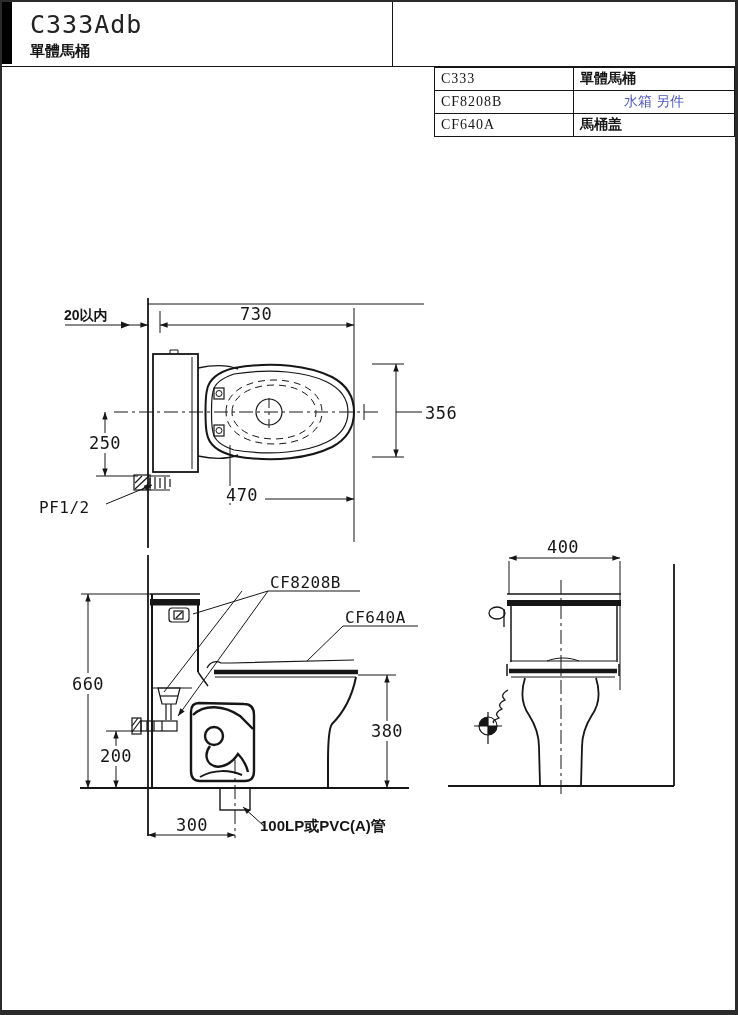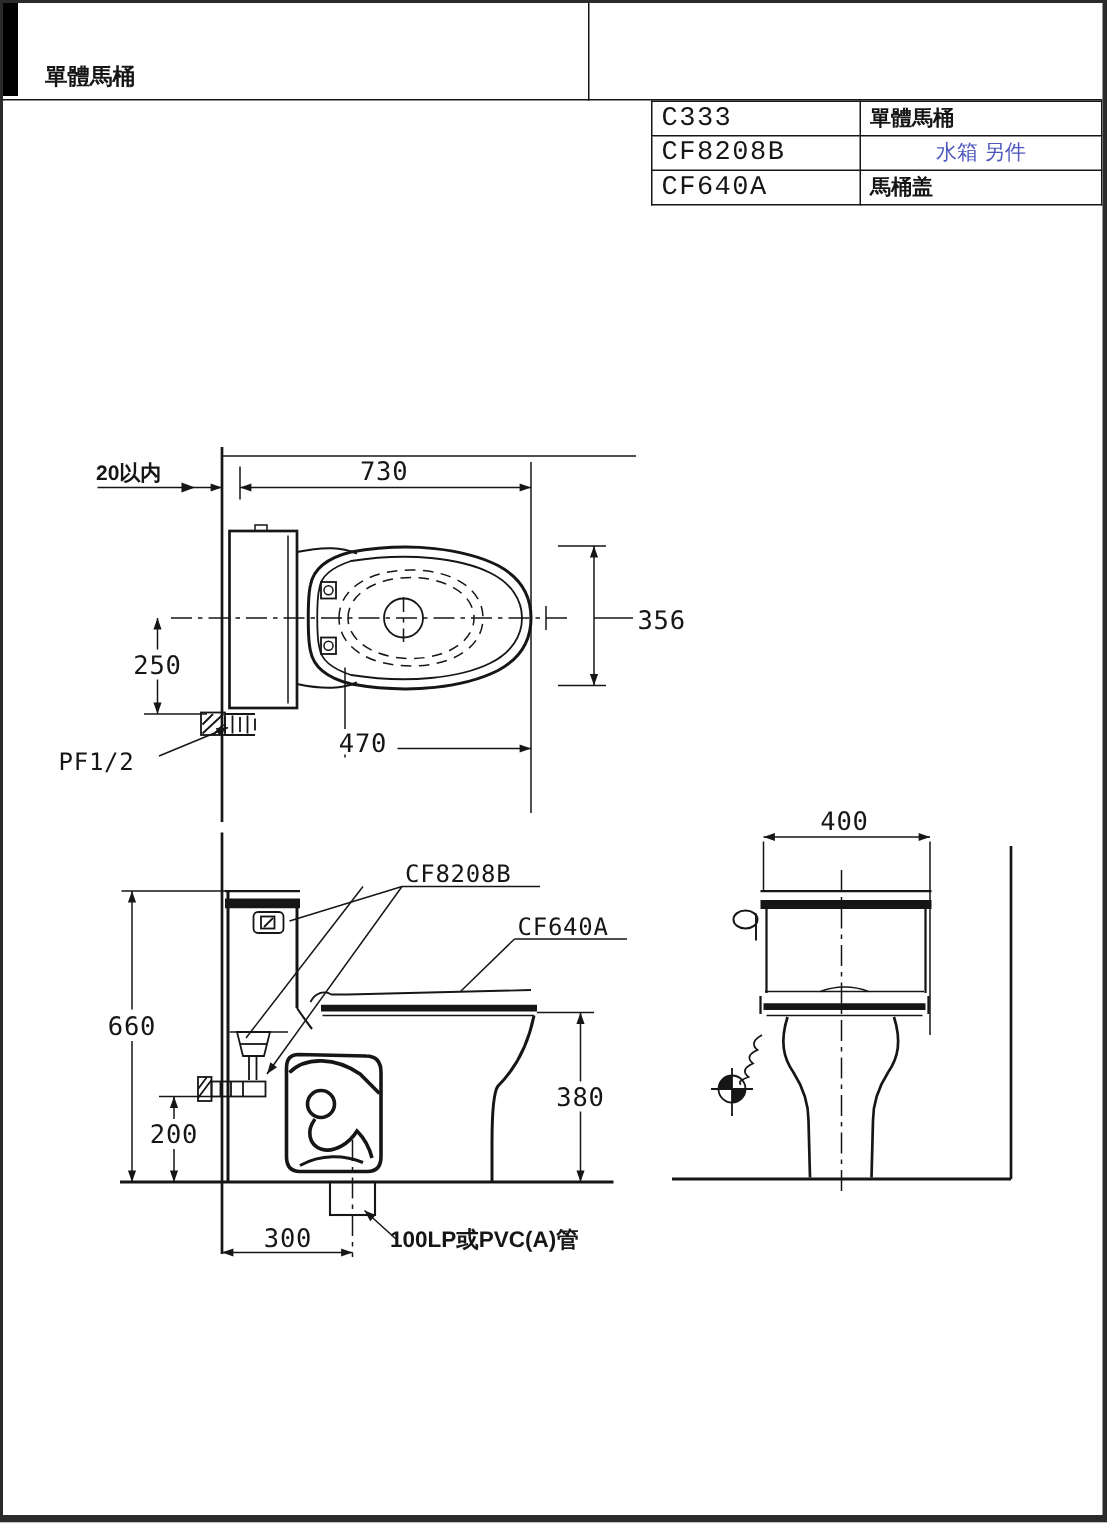--- a/index.html
+++ b/index.html
@@ -10,34 +10,35 @@
          font-family:"Liberation Sans",sans-serif;color:#161616;}
   .abs{position:absolute;}
   #corner-bar{left:0;top:0;width:10px;height:62px;background:#000;}
   #title{left:28px;top:8px;font-family:"DejaVu Sans Mono",monospace;font-size:25px;
          letter-spacing:1px;color:#222;font-weight:400;}
   #subtitle{left:28px;top:40px;font-size:15px;font-weight:700;}
   #hdr-rule{left:0;top:64px;width:733px;height:0;border-top:1.5px solid #161616;}
   #hdr-vline{left:390px;top:0;width:0;height:65px;border-left:1.5px solid #161616;}
   #parts-table{left:432px;top:65px;width:301px;border-collapse:collapse;}
   #parts-table td{border:1.5px solid #161616;height:22px;padding:0 6px;vertical-align:middle;}
-  td.code{width:126px;font-family:Liberation Mono, monospace;font-size:18px;letter-spacing:1px;}
+  td.code{width:126px;font-family:Liberation Serif, serif;font-size:14px;letter-spacing:1px;}
   td.desc{font-size:14px;font-weight:700;}
   td.desc.alt{color:#4d57bd;font-weight:400;text-align:center;}
   svg text{fill:#161616;}
   .dimtxt{font-family:"DejaVu Sans Mono",monospace;font-size:17px;letter-spacing:0.5px;}
   .dimtxt-cjk{font-family:"Liberation Sans",sans-serif;font-size:14px;font-weight:600;}
   .parttxt{font-family:"DejaVu Sans Mono",monospace;font-size:16px;letter-spacing:0.5px;}
 </style>
 </head>
 <body>
 
 <div id="sheet">
 
   <div class="abs" id="corner-bar"></div>
+  <div class="abs" id="title">C333Adb</div>
   <div class="abs" id="subtitle">單體馬桶</div>
   <div class="abs" id="hdr-rule"></div>
   <div class="abs" id="hdr-vline"></div>
 
   <table class="abs" id="parts-table">
     <tbody>
         <tr>
       <td class="code">C333</td>
       <td class="desc">單體馬桶</td>
     </tr>

